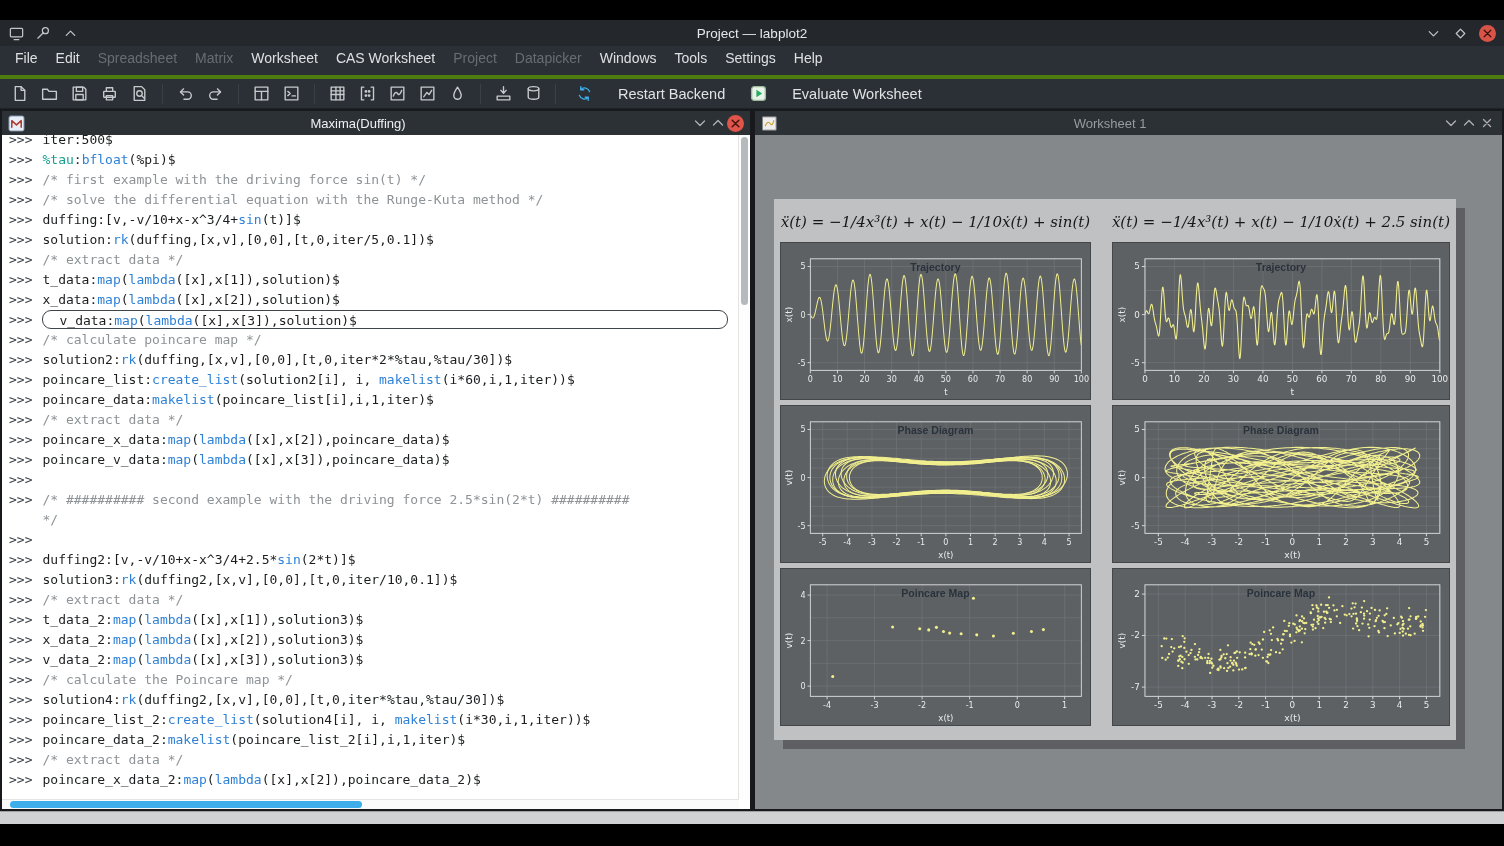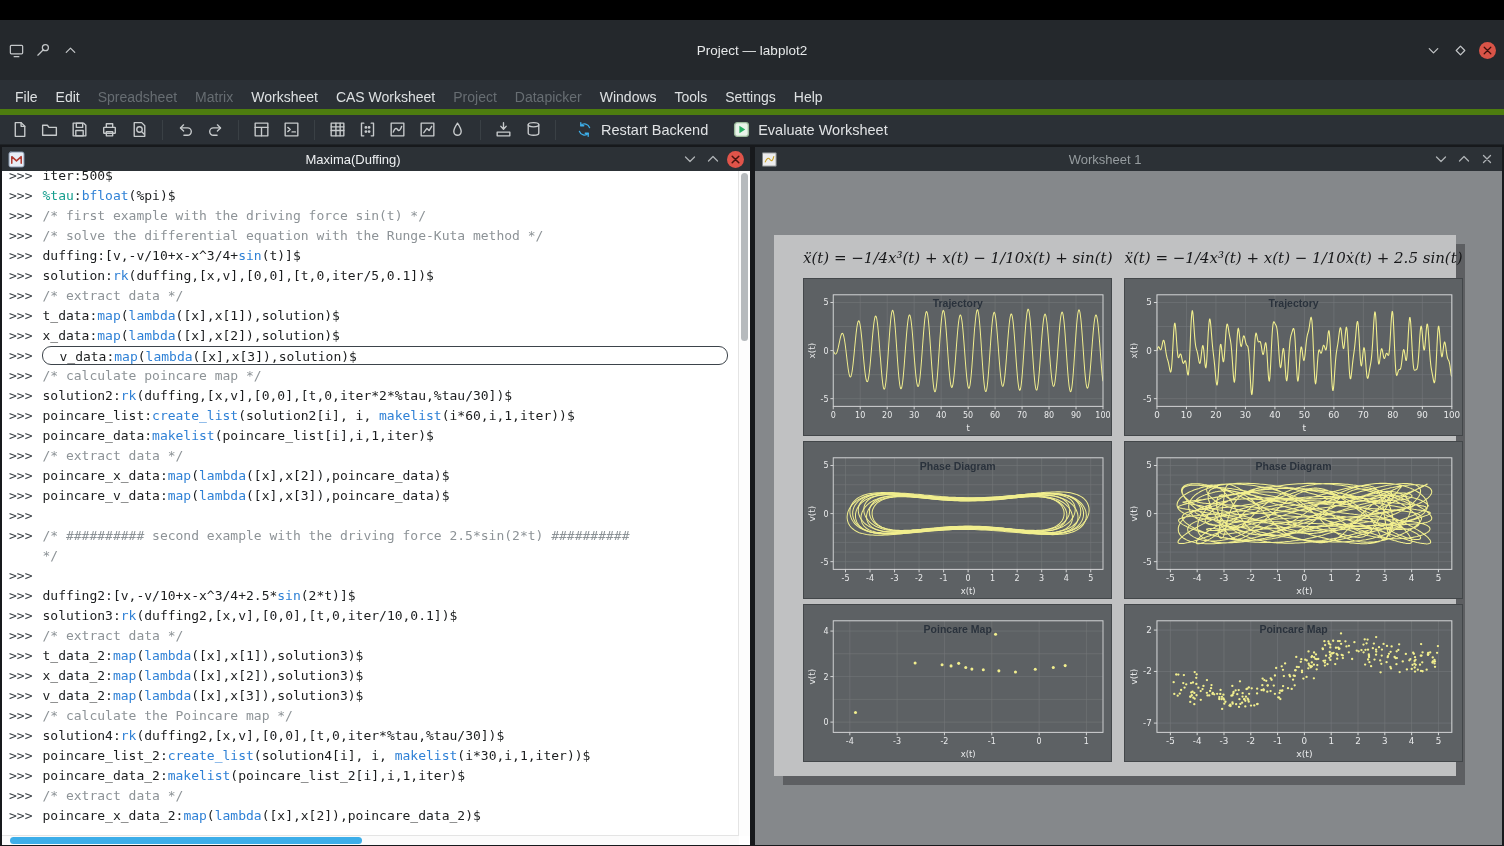--- a/index.html
+++ b/index.html
@@ -1,41 +1,41 @@
 <!DOCTYPE html>
 <html><head>
 <meta charset="utf-8">
 <style>
   html,body{margin:0;padding:0;background:#000;}
   body{width:1504px;height:846px;position:relative;overflow:hidden;font-family:"Liberation Sans",sans-serif;}
   .window{position:absolute;top:20px;left:0;width:1504px;height:798px;background:#2b3036;}
   
-  .titlebar{height:26px;background:#24282c;display:flex;align-items:center;padding:17px 8px;color:#e6e8e9;}
+  .titlebar{height:26px;background:#24282c;display:flex;align-items:center;padding:0 8px;color:#e6e8e9;}
   .tb-left,.tb-right{display:flex;gap:10px;width:90px;align-items:center;}
   .tb-right{justify-content:flex-end;}
   .tb-title{flex:1;text-align:center;font-size:13.5px;}
   .tb-icon{width:17px;height:17px;color:#c3c6c8;display:flex;align-items:center;justify-content:center;}
   .tb-icon.close-btn{background:#d95448;border-radius:50%;color:#3c0f0b;}
   .tb-icon svg,.sub-btn svg,.ticon svg,.sub-icon svg,.lb-icon svg{stroke:currentColor;fill:none;stroke-width:1.3;stroke-linecap:round;stroke-linejoin:round;width:100%;height:100%;}
   
-  .menubar{height:29px;display:flex;align-items:flex-end;background:#2b3036;padding:0 6px;font-size:14px;color:#dde0e2;border-bottom:6px solid #4d7c0f;}
+  .menubar{height:29px;display:flex;align-items:flex-start;background:#2b3036;padding:0 6px;font-size:14px;color:#dde0e2;border-bottom:4px solid #4d7c0f;}
   .menu-item{padding:4px 9px;cursor:default;}
   .menu-item.disabled{color:#676d72;}
   
   .toolbar{height:29px;display:flex;align-items:center;background:#2b3036;padding:0 6px;gap:2px;border-bottom:1px solid #1f2327;}
   .tb-icons{display:flex;align-items:center;gap:3px;}
   .tool-btn{width:27px;height:26px;background:none;border:none;color:#c7cacc;padding:3px;display:flex;align-items:center;justify-content:center;}
   .ticon{width:19px;height:19px;display:block;}
   .sep{width:1px;height:20px;background:#3a4045;margin:0 6px;}
-  .labeled-btn{display:flex;align-items:center;gap:7px;background:none;border:none;color:#e0e2e4;font-size:14.5px;font-family:"Liberation Sans",sans-serif;padding:0 11px;height:26px;}
+  .labeled-btn{display:flex;align-items:center;gap:24px;background:none;border:none;color:#e0e2e4;font-size:14.5px;font-family:"Liberation Sans",sans-serif;padding:0 11px;height:26px;}
   .lb-icon{width:19px;height:19px;display:block;}
   
   .mdi{position:relative;height:702px;background:#17191c;}
   .sub{position:absolute;top:2px;height:698px;}
-  .sub-tb{height:24px;display:flex;align-items:center;background:#2c3136;padding:0 6px;gap:5px;}
+  .sub-tb{height:24px;display:flex;align-items:center;background:#2c3136;padding:0 6px;}
   .sub-title{flex:1;text-align:center;font-size:13px;color:#969c9f;}
   .sub.active-sub .sub-title{color:#eef0f2;}
   .sub-btn{width:18px;height:18px;display:flex;align-items:center;justify-content:center;color:#aeb2b5;}
   .sub-btn.close-red{background:#e0544a;border-radius:50%;color:#461410;width:17px;height:17px;}
   .sub-icon{width:17px;height:17px;display:block;}
   
   .left-sub{left:2px;width:748px;}
   .code-area{position:absolute;top:24px;left:0;right:0;bottom:0;background:#fff;overflow:hidden;}
   .code{position:absolute;top:-5px;left:7px;right:15px;bottom:9px;font-family:"DejaVu Sans Mono",monospace;font-size:13px;line-height:20px;white-space:pre;overflow:hidden;}
   .cl{height:20px;}
@@ -46,21 +46,21 @@
   .tok-c{color:#8d9397;}
   .tok-f{color:#2f81d6;}
   .tok-t{color:#159e8e;margin-top:16px;}
   .vscroll{position:absolute;right:0;top:0;bottom:9px;width:11px;background:#fdfdfd;border-left:1px solid #e4e4e4;}
   .vthumb{position:absolute;left:2px;right:2px;top:2px;height:168px;background:#b6babd;border-radius:4px;}
   .hscroll{position:absolute;left:0;right:11px;bottom:0;height:9px;background:#fbfbfb;border-top:1px solid #e4e4e4;}
   .hthumb{position:absolute;left:8px;top:1px;bottom:1px;width:352px;background:#3daee9;border-radius:4px;}
   
   .right-sub{left:755px;width:747px;}
   .ws-area{position:absolute;top:24px;left:0;right:0;bottom:0;background:#85888b;overflow:hidden;}
-  .page{position:absolute;left:19px;top:64px;width:682px;height:541px;background:#c0c1c2;box-shadow:9px 9px 0 rgba(66,68,71,.6);display:grid;grid-template-columns:1fr 1fr;grid-template-rows:30px 158px 158px 158px;gap:5px 12px;padding:8px 29px;box-sizing:border-box;}
+  .page{position:absolute;left:19px;top:64px;width:682px;height:541px;background:#c0c1c2;box-shadow:9px 9px 0 rgba(66,68,71,.6);display:grid;grid-template-columns:1fr 1fr;grid-template-rows:30px 158px 158px 158px;gap:5px 21px;padding:8px 6px;box-sizing:border-box;}
   .eq{display:flex;align-items:center;justify-content:center;font-family:"DejaVu Serif",serif;font-style:italic;font-size:15px;color:#17181a;white-space:nowrap;}
   .plot{position:relative;background:#5d6164;border:1px solid #43474a;overflow:hidden;}
   .plot-title{position:absolute;top:18px;left:0;right:0;text-align:center;font-size:10.5px;font-weight:bold;color:#2a323c;z-index:2;}
   .plot svg{position:absolute;left:0;top:0;width:100%;height:100%;}
   
   .statusbar{height:12px;background:#cfd1d2;border-top:1px solid #9ea0a2;}
 </style>
 </head>
 <body>
 

